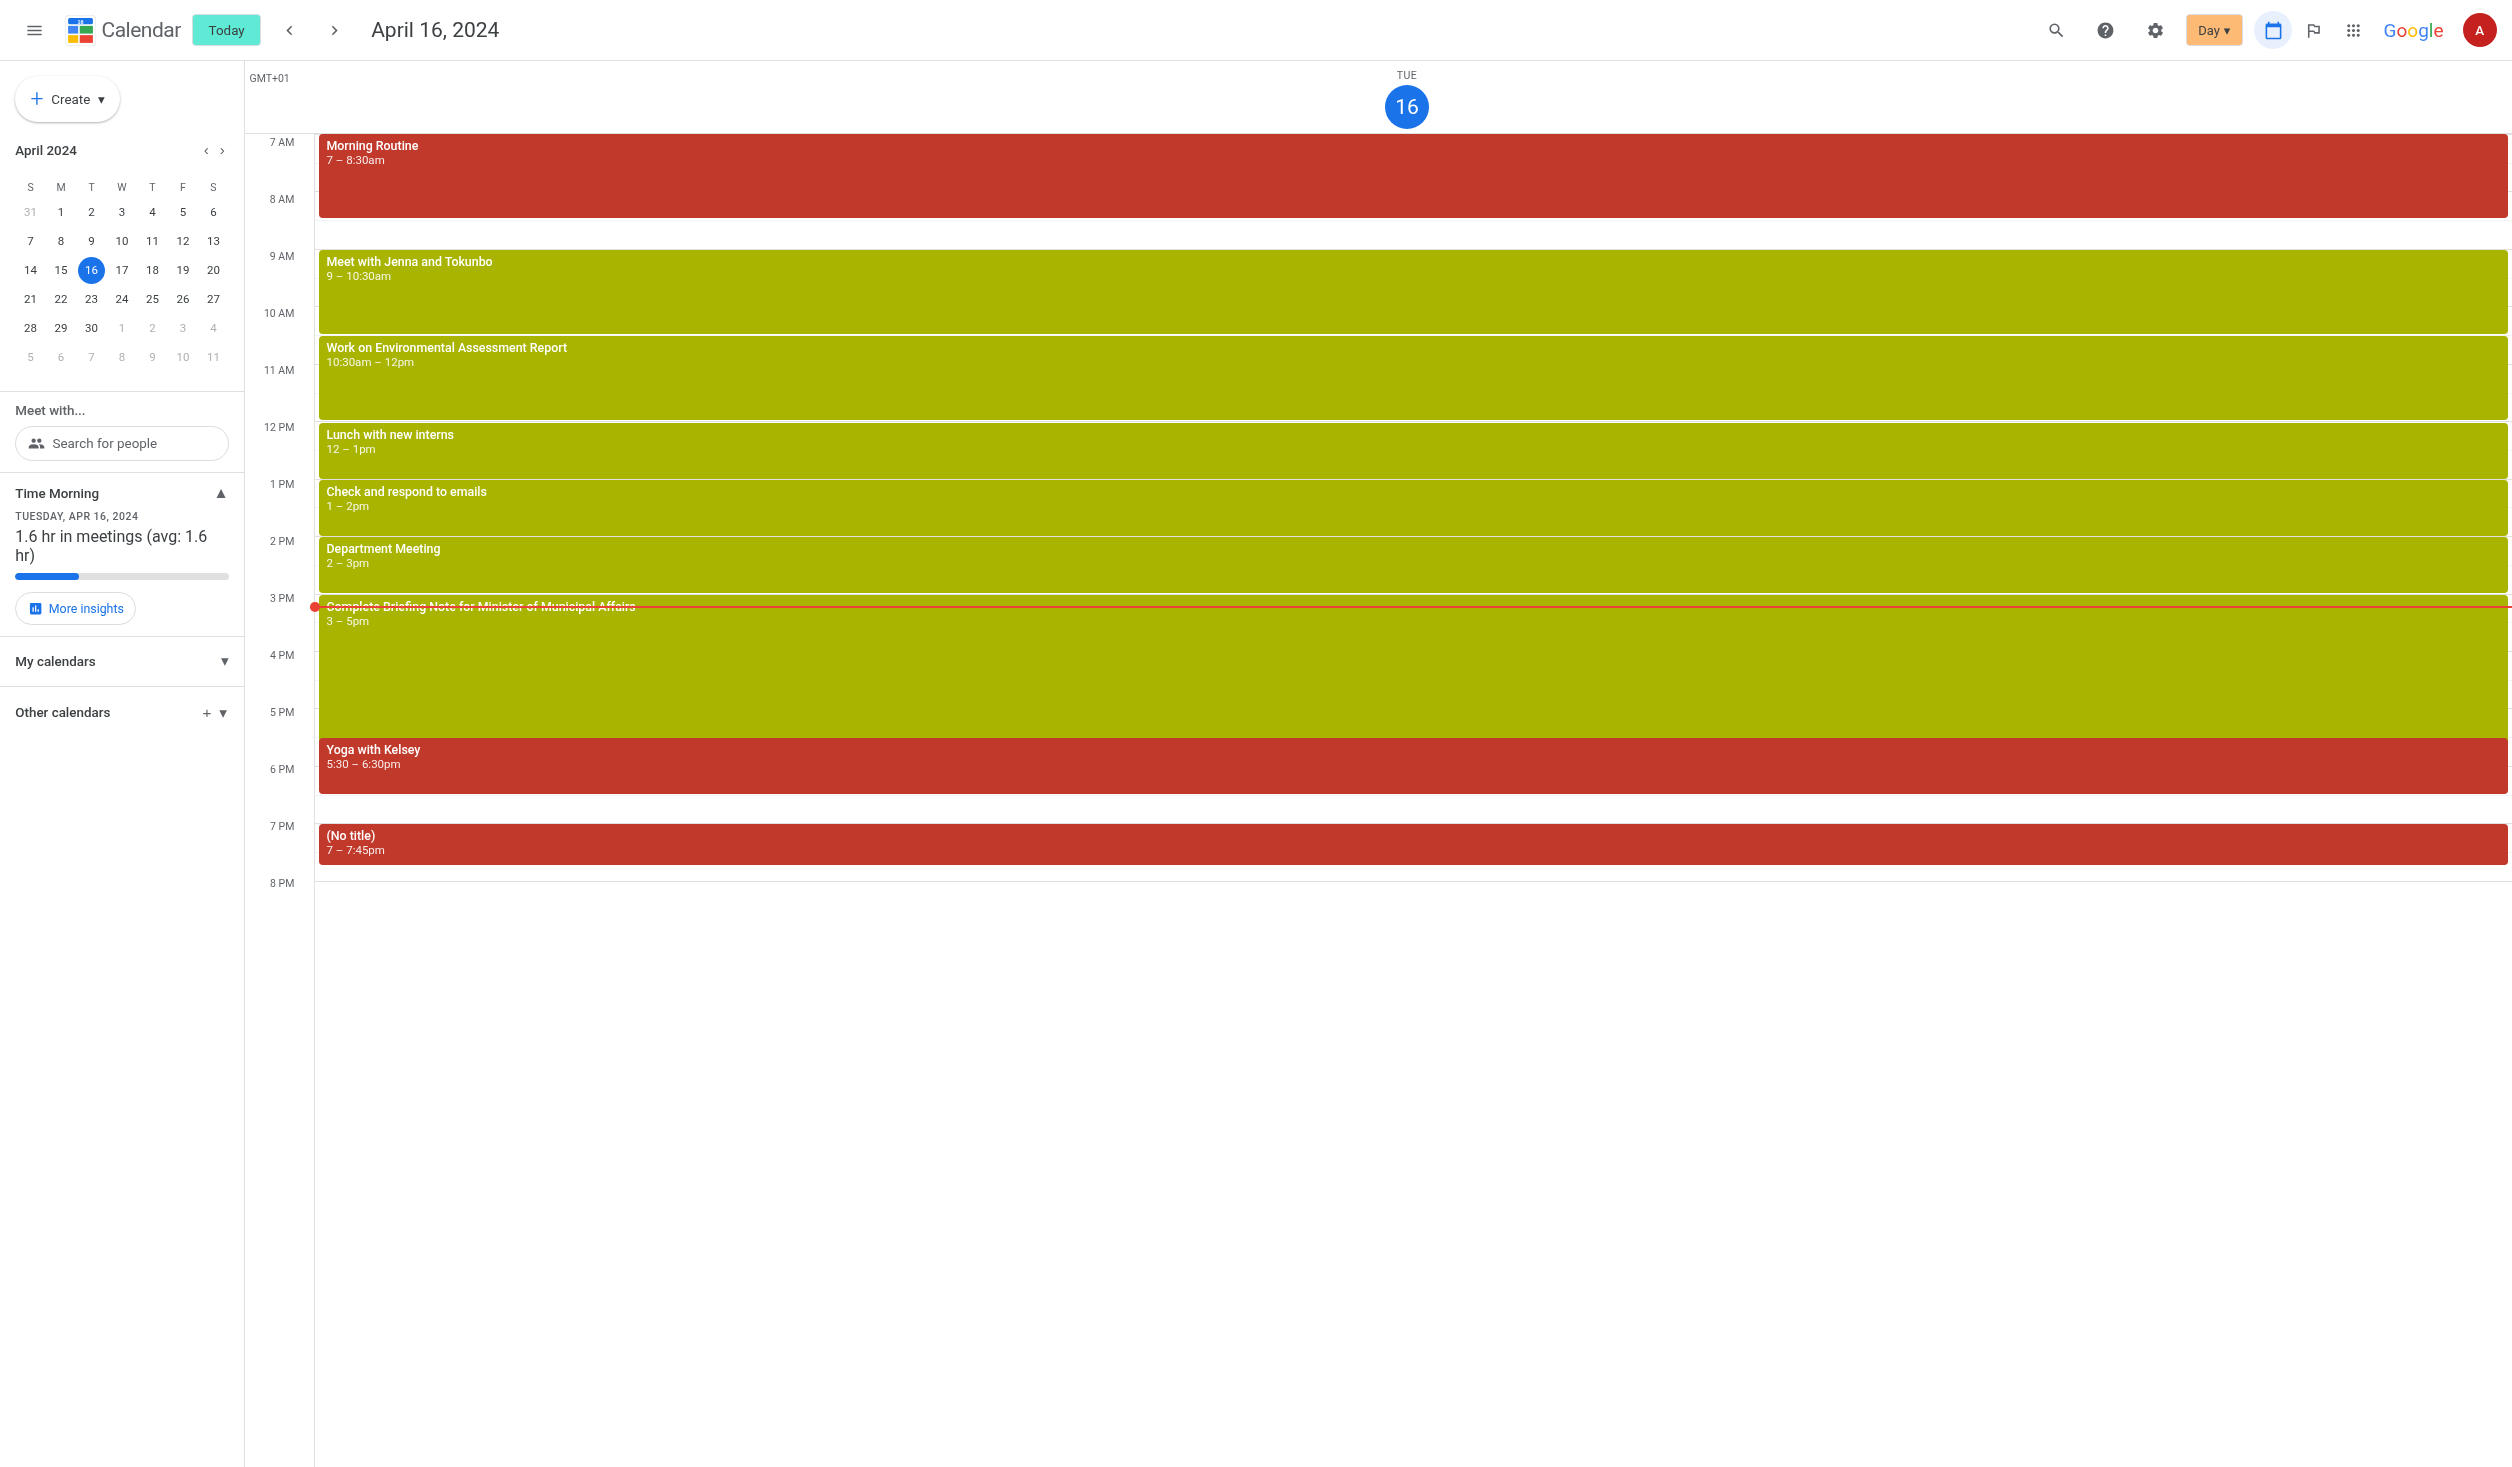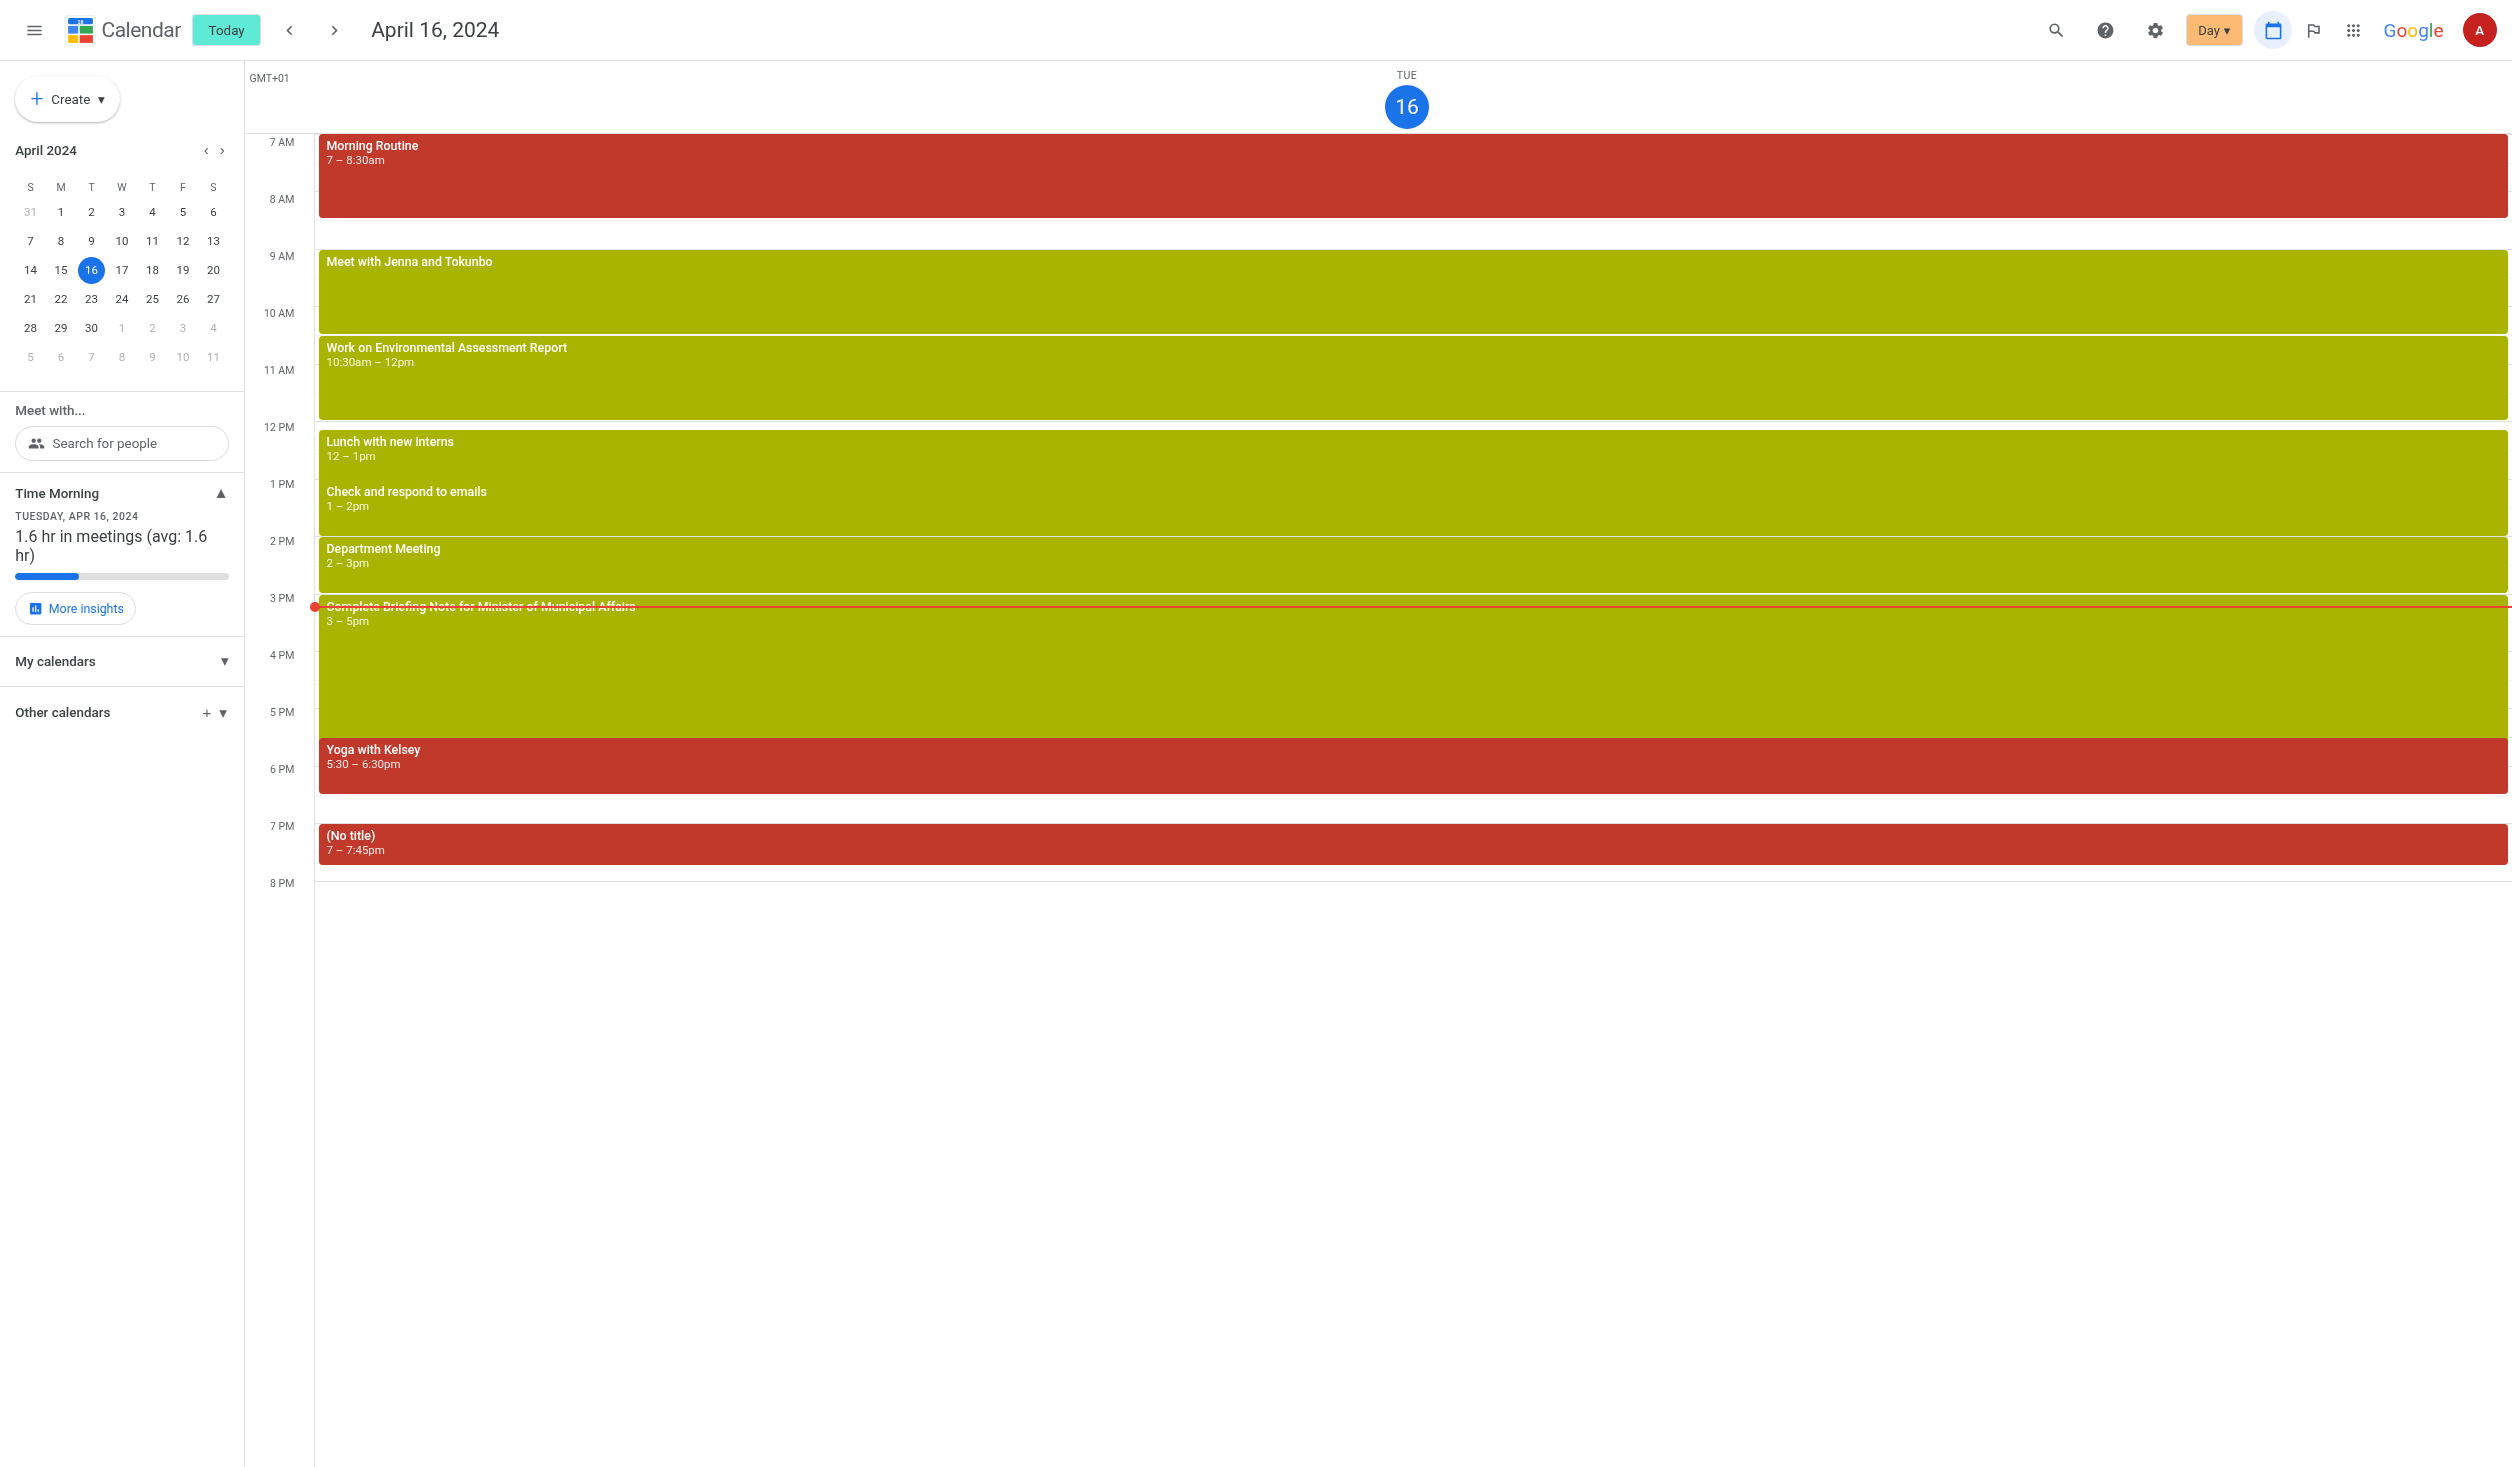--- a/index.html
+++ b/index.html
@@ -506,28 +506,29 @@
           <div class="current-time-dot"></div>
         </div>
 
         <div class="event event-red" style="top:0px; height:84px;">
           <div class="event-title">Morning Routine</div>
           <div class="event-time">7 – 8:30am</div>
         </div>
 
         <div class="event event-olive" style="top:116px; height:84px;">
           <div class="event-title">Meet with Jenna and Tokunbo</div>
+          <div class="event-time">9 – 10:30am</div>
         </div>
 
         <div class="event event-olive" style="top:202px; height:84px;">
           <div class="event-title">Work on Environmental Assessment Report</div>
           <div class="event-time">10:30am – 12pm</div>
         </div>
 
-        <div class="event event-olive" style="top:296px; height:56px;">
+        <div class="event event-olive" style="top:289px; height:56px;">
           <div class="event-title">Lunch with new interns</div>
           <div class="event-time">12 – 1pm</div>
         </div>
 
         <div class="event event-olive" style="top:346px; height:56px;">
           <div class="event-title">Check and respond to emails</div>
           <div class="event-time">1 – 2pm</div>
         </div>
 
         <div class="event event-olive" style="top:403px; height:56px;">

